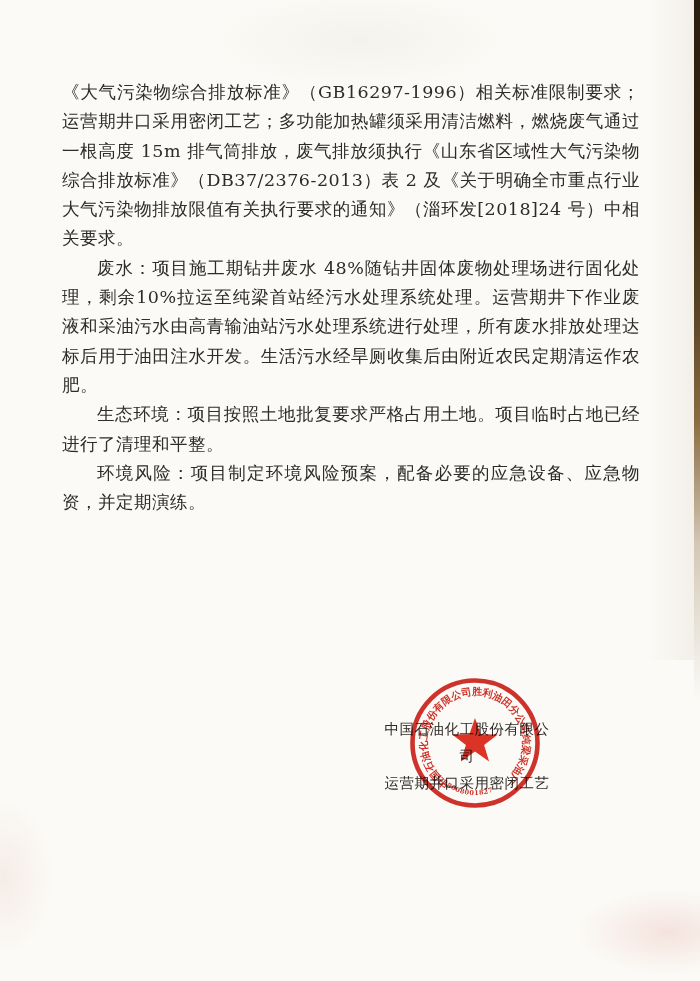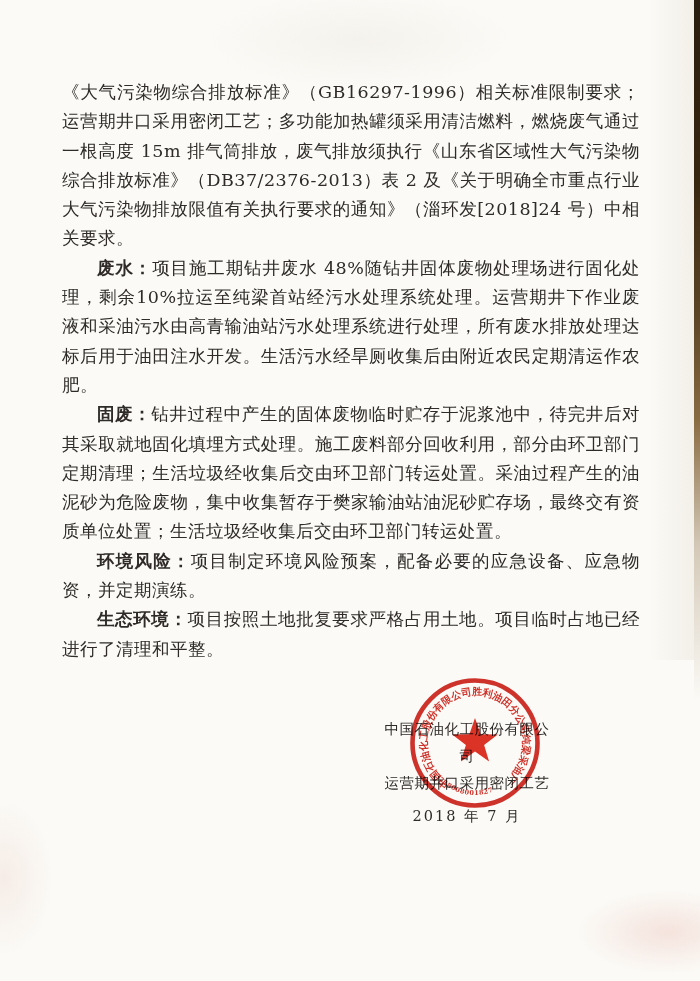--- a/index.html
+++ b/index.html
@@ -17,21 +17,21 @@
   }
   .content{
     position:absolute;left:62px;top:78px;width:578px;
     color:#2e2b28;
     font-size:17.5px;line-height:29.3px;
     letter-spacing:0.5px;
     text-align:justify;
   }
   .content p{margin:0;text-indent:2em;}
   .content p.noind{text-indent:0;}
-  .content b{font-weight:bold;}
+  .content b{font-weight:normal;}
   .signature{
     position:absolute;left:378px;top:716px;width:178px;
     color:#2e2b28;text-align:center;
     font-size:14.5px;line-height:27px;letter-spacing:0.5px;
   }
   .signature .date-line{margin-top:6px;letter-spacing:2px;}
   .seal{
     position:absolute;left:395px;top:663px;width:160px;height:160px;
     mix-blend-mode:multiply;opacity:0.93;
   }
@@ -55,34 +55,30 @@
 <div class="page">
 
   <div class="content">
     <p class="noind">
       <span>《大气污染物综合排放标准》（GB16297-1996）相关标准限制要求；运营期井口采用密闭工艺；多功能加热罐须采用清洁燃料，燃烧废气通过一根高度 15m 排气筒排放，废气排放须执行《山东省区域性大气污染物综合排放标准》（DB37/2376-2013）表 2 及《关于明确全市重点行业大气污染物排放限值有关执行要求的通知》（淄环发[2018]24 号）中相关要求。</span>
     </p>
     <p>
       <b>废水：</b><span>项目施工期钻井废水 48%随钻井固体废物处理场进行固化处理，剩余10%拉运至纯梁首站经污水处理系统处理。运营期井下作业废液和采油污水由高青输油站污水处理系统进行处理，所有废水排放处理达标后用于油田注水开发。生活污水经旱厕收集后由附近农民定期清运作农肥。</span>
     </p>
     <p>
-      <b>固废：</b><span>钻井过程中产生的固体废物临时贮存于泥浆池中，待完井后对其采取就地固化填埋方式处理。施工废料部分回收利用，部分由环卫部门定期清理；生活垃圾经收集后交由环卫部门转运处置。采油过程产生的油泥砂为危险废物，集中收集暂存于樊家输油站油泥砂贮存场，最终交有资质单位处置；生活垃圾经收集后交由环卫部门转运处置。</span>
+      <b>生态环境：</b><span>项目按照土地批复要求严格占用土地。项目临时占地已经进行了清理和平整。</span>
     </p>
     <p>
       <b>环境风险：</b><span>项目制定环境风险预案，配备必要的应急设备、应急物资，并定期演练。</span>
-    </p>
-    <p>
-      <b>生态环境：</b><span>项目按照土地批复要求严格占用土地。项目临时占地已经进行了清理和平整。</span>
     </p>
   </div>
 
   <div class="signature">
     <div>中国石油化工股份有限公司</div>
     <div>运营期井口采用密闭工艺</div>
-    <div class="date-line">2018 年 7 月</div>
   </div>
 
   <svg class="seal" viewBox="0 0 160 160" aria-hidden="true">
     <defs>
       <path id="ring-arc" d="M 53.9,120.3 A 48,48 0 1 1 106.1,120.3" fill="none"></path>
       <path id="code-arc" d="M 40.2,113.4 A 52,52 0 0 0 119.8,113.4" fill="none"></path>
     </defs>
     <circle cx="80" cy="80" r="62.5" fill="none" stroke="#ce241b" stroke-width="4.6"></circle>
     <polygon fill="#de2417" points="80,55 85.6,71.2 102.8,71.6 89.1,82 94.1,98.4 80,88.6 65.9,98.4 70.9,82 57.2,71.6 74.4,71.2"></polygon>
     <text font-size="10" font-weight="bold" fill="#ce241b" letter-spacing="0">

